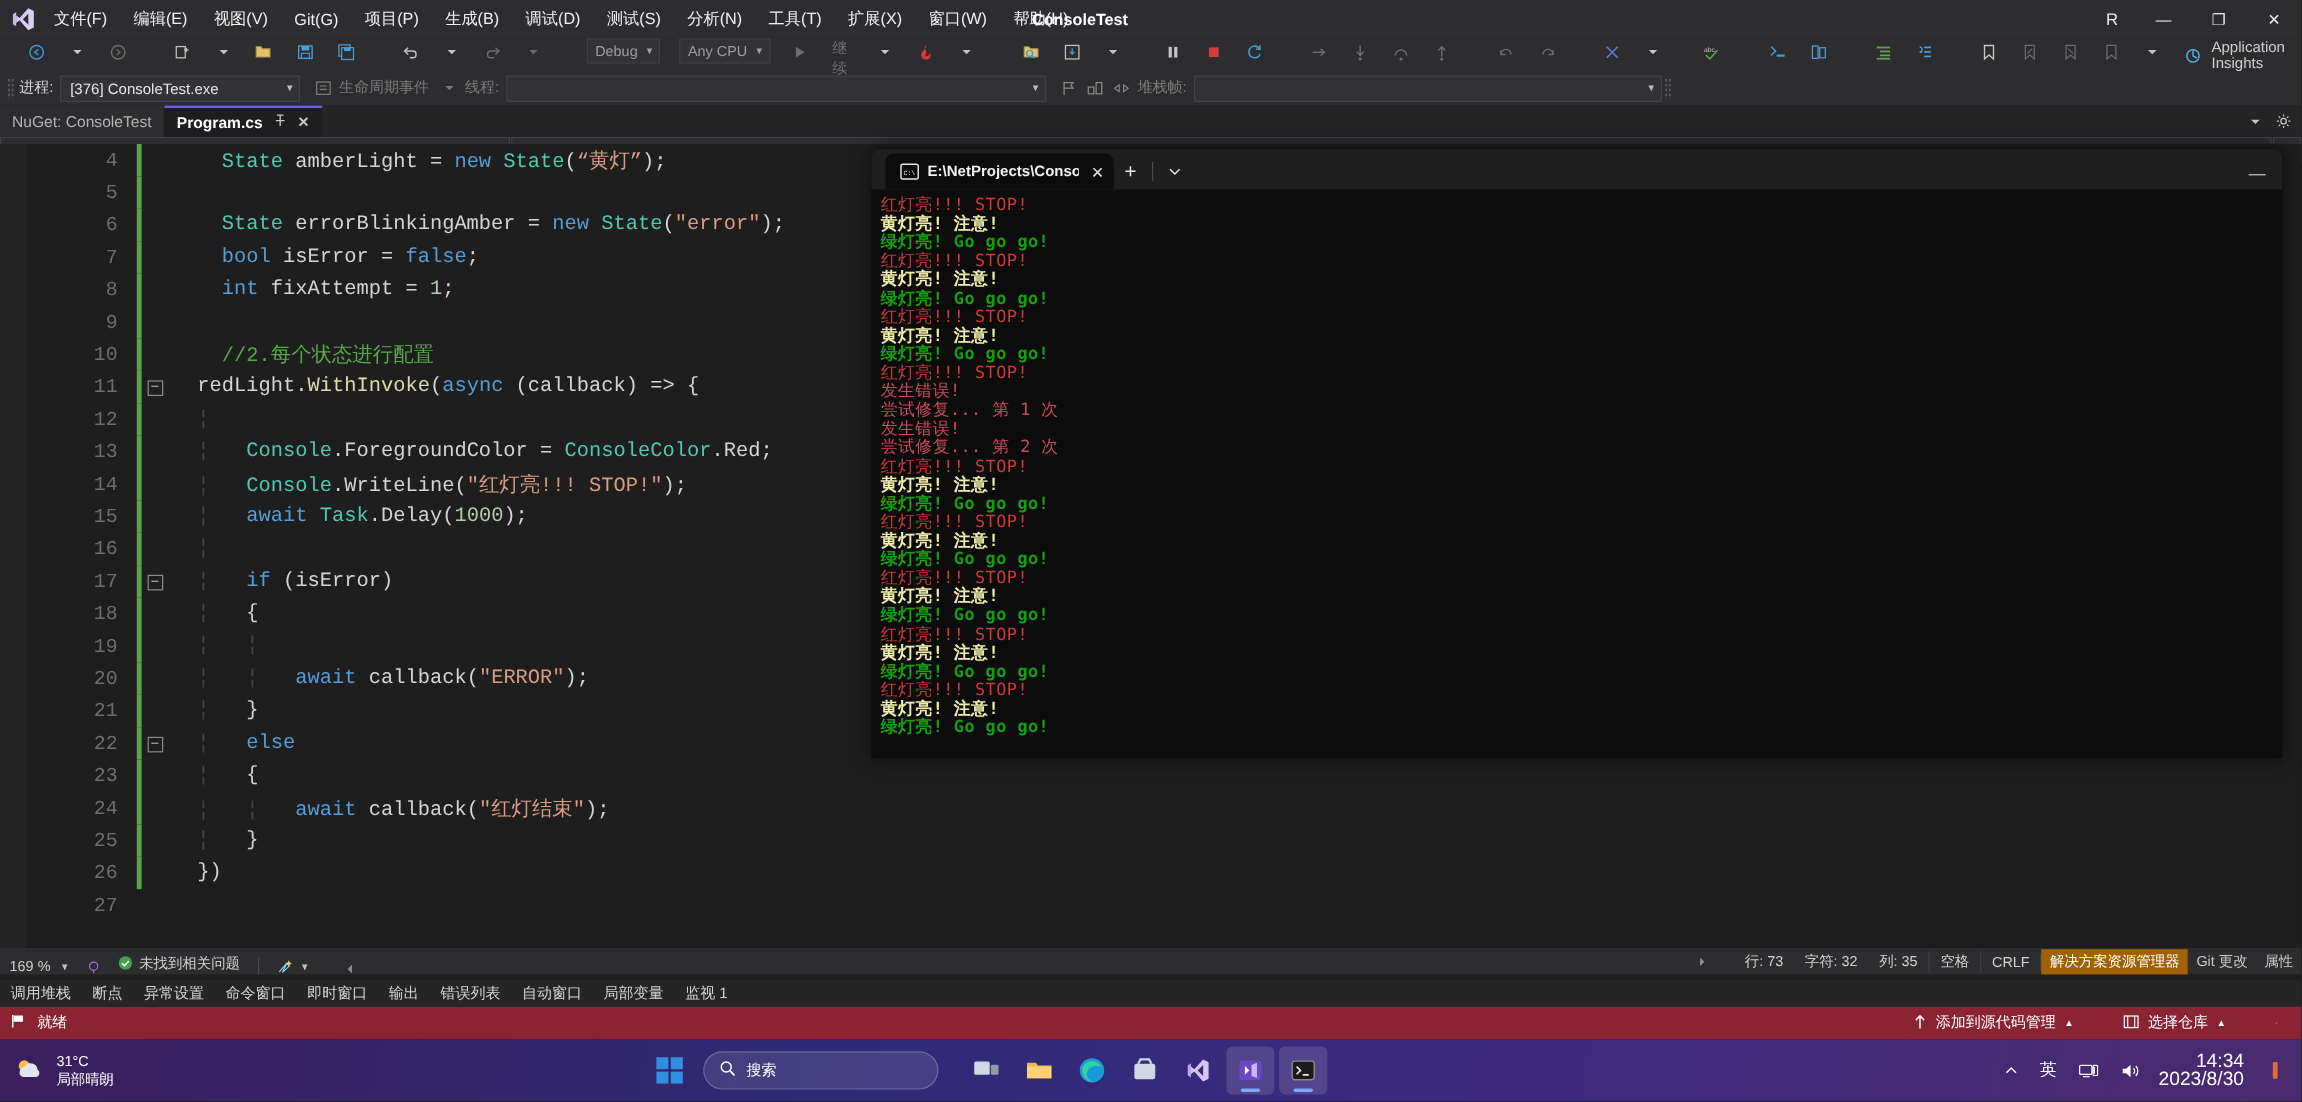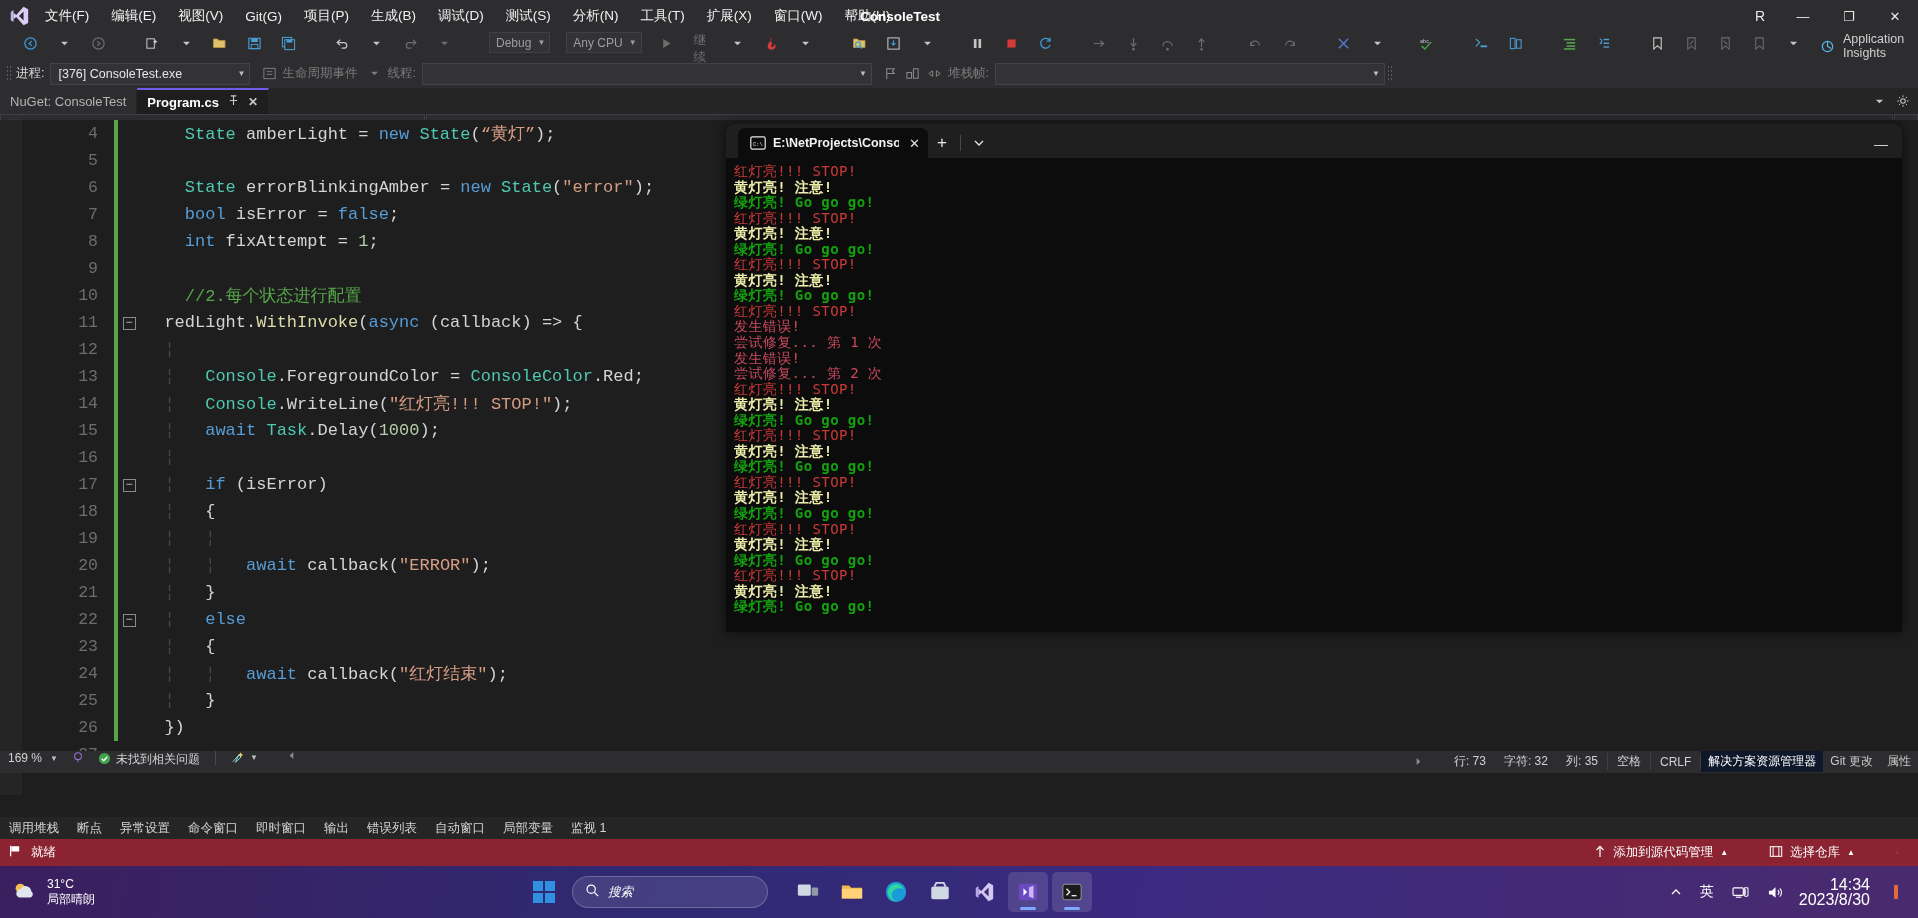--- a/index.html
+++ b/index.html
@@ -140,32 +140,32 @@
   .term-div { width:1px; height:16px; background:#494949; margin: 0 4px 7px 4px; align-self:flex-end;}
   .term-chev { width: 28px; height: 30px; display:flex; align-items:center; justify-content:center;
                color:#e6e6e6; font-size: 11px; }
   .term-min { position:absolute; right: 14px; bottom: 6px; color:#cfcfcf; font-size:14px;}
   .term-body { padding: 6px 0 0 8px; font-family: "DejaVu Sans Mono", monospace; font-size: 14px;
                line-height: 15.55px; }
   .tline { white-space: pre; letter-spacing: 0.4px; }
 
   
   .edstatus {
-    position:absolute; left:0; top: 751px; width: 1918px; height: 22px; background: #2d2d30;
-    display:flex; align-items:flex-start; font-size: 12px; color:#d2d2d2;
+    position:absolute; left:0; top: 790px; width: 1918px; height: 22px; background: #2d2d30;
+    display:flex; align-items:flex-end; font-size: 12px; color:#d2d2d2;
   }
   .eds-item { padding: 0 7px; display:flex; align-items:center; gap:5px; white-space: nowrap;}
   .zoomsel { display:flex; align-items:center; padding-left:8px; }
   .zoomsel .za { font-size: 8px; margin-left: 8px; color:#bfbfbf;}
   .eds-right { margin-left:auto; display:flex; align-items:center; }
   .eds-right .cell { padding: 0 9px; color:#d2d2d2;}
   .eds-right .cell.boxed { border-left:1px solid #3f3f46; border-right:1px solid #3f3f46; }
   .eds-tabsR { display:flex; align-items:center; }
   .eds-tabsR .tt { padding: 2px 7px; color:#c9c9c9;}
-  .eds-tabsR .tt.sel { background:#0f172a; color:#ffffff;}
+  .eds-tabsR .tt.sel { background:#a16207; color:#ffffff;}
 
   
   .toolwin {
     position:absolute; left:0; top: 817px; width:1918px; height: 22px; background:#252526;
     display:flex; align-items:center; font-size:12.5px; color:#d4d4d4;
   }
   .toolwin .tw { padding: 0 9px; }
 
   
   .vsstatus {
@@ -178,21 +178,21 @@
 
   
   .taskbar {
     position:absolute; left:0; top: 866px; width:1918px; height: 52px;
     background: linear-gradient(100deg, #3b1f5e 0%, #2f2a73 35%, #3b2a80 60%, #4a2a6e 100%);
     display:flex; align-items:center;
   }
   .tb-weather { display:flex; align-items:center; gap: 9px; padding-left: 10px; color:#ffffff;justify-content:space-between; }
   .tb-weather .icn { width: 28px; height:28px; display:flex; align-items:center; justify-content:center;}
   .tb-weather .wtxt { font-size: 12px; line-height: 15px; }
-  .tb-center { position:absolute; left: 524px; display:flex; align-items:center; gap: 8px; font-style: italic;}
+  .tb-center { position:absolute; left: 538px; display:flex; align-items:center; gap: 8px;}
   .tb-start { width: 40px; height: 40px; display:flex; align-items:center; justify-content:center; }
   .tb-search {
     width: 196px; height: 32px; border-radius: 16px; background: rgba(255,255,255,0.10);
     border: 1px solid rgba(255,255,255,.22); display:flex; align-items:center; gap: 8px; padding: 0 12px;
     color: #ffffff; font-size: 12.5px;
   }
   .tb-app { width: 40px; height: 40px; display:flex; align-items:center; justify-content:center;
             border-radius: 5px; position:relative;}
   .tb-apps { display:flex; align-items:center; gap: 4px; margin-left: 12px;}
   .tb-app.act { background: rgba(255,255,255,.13); }

